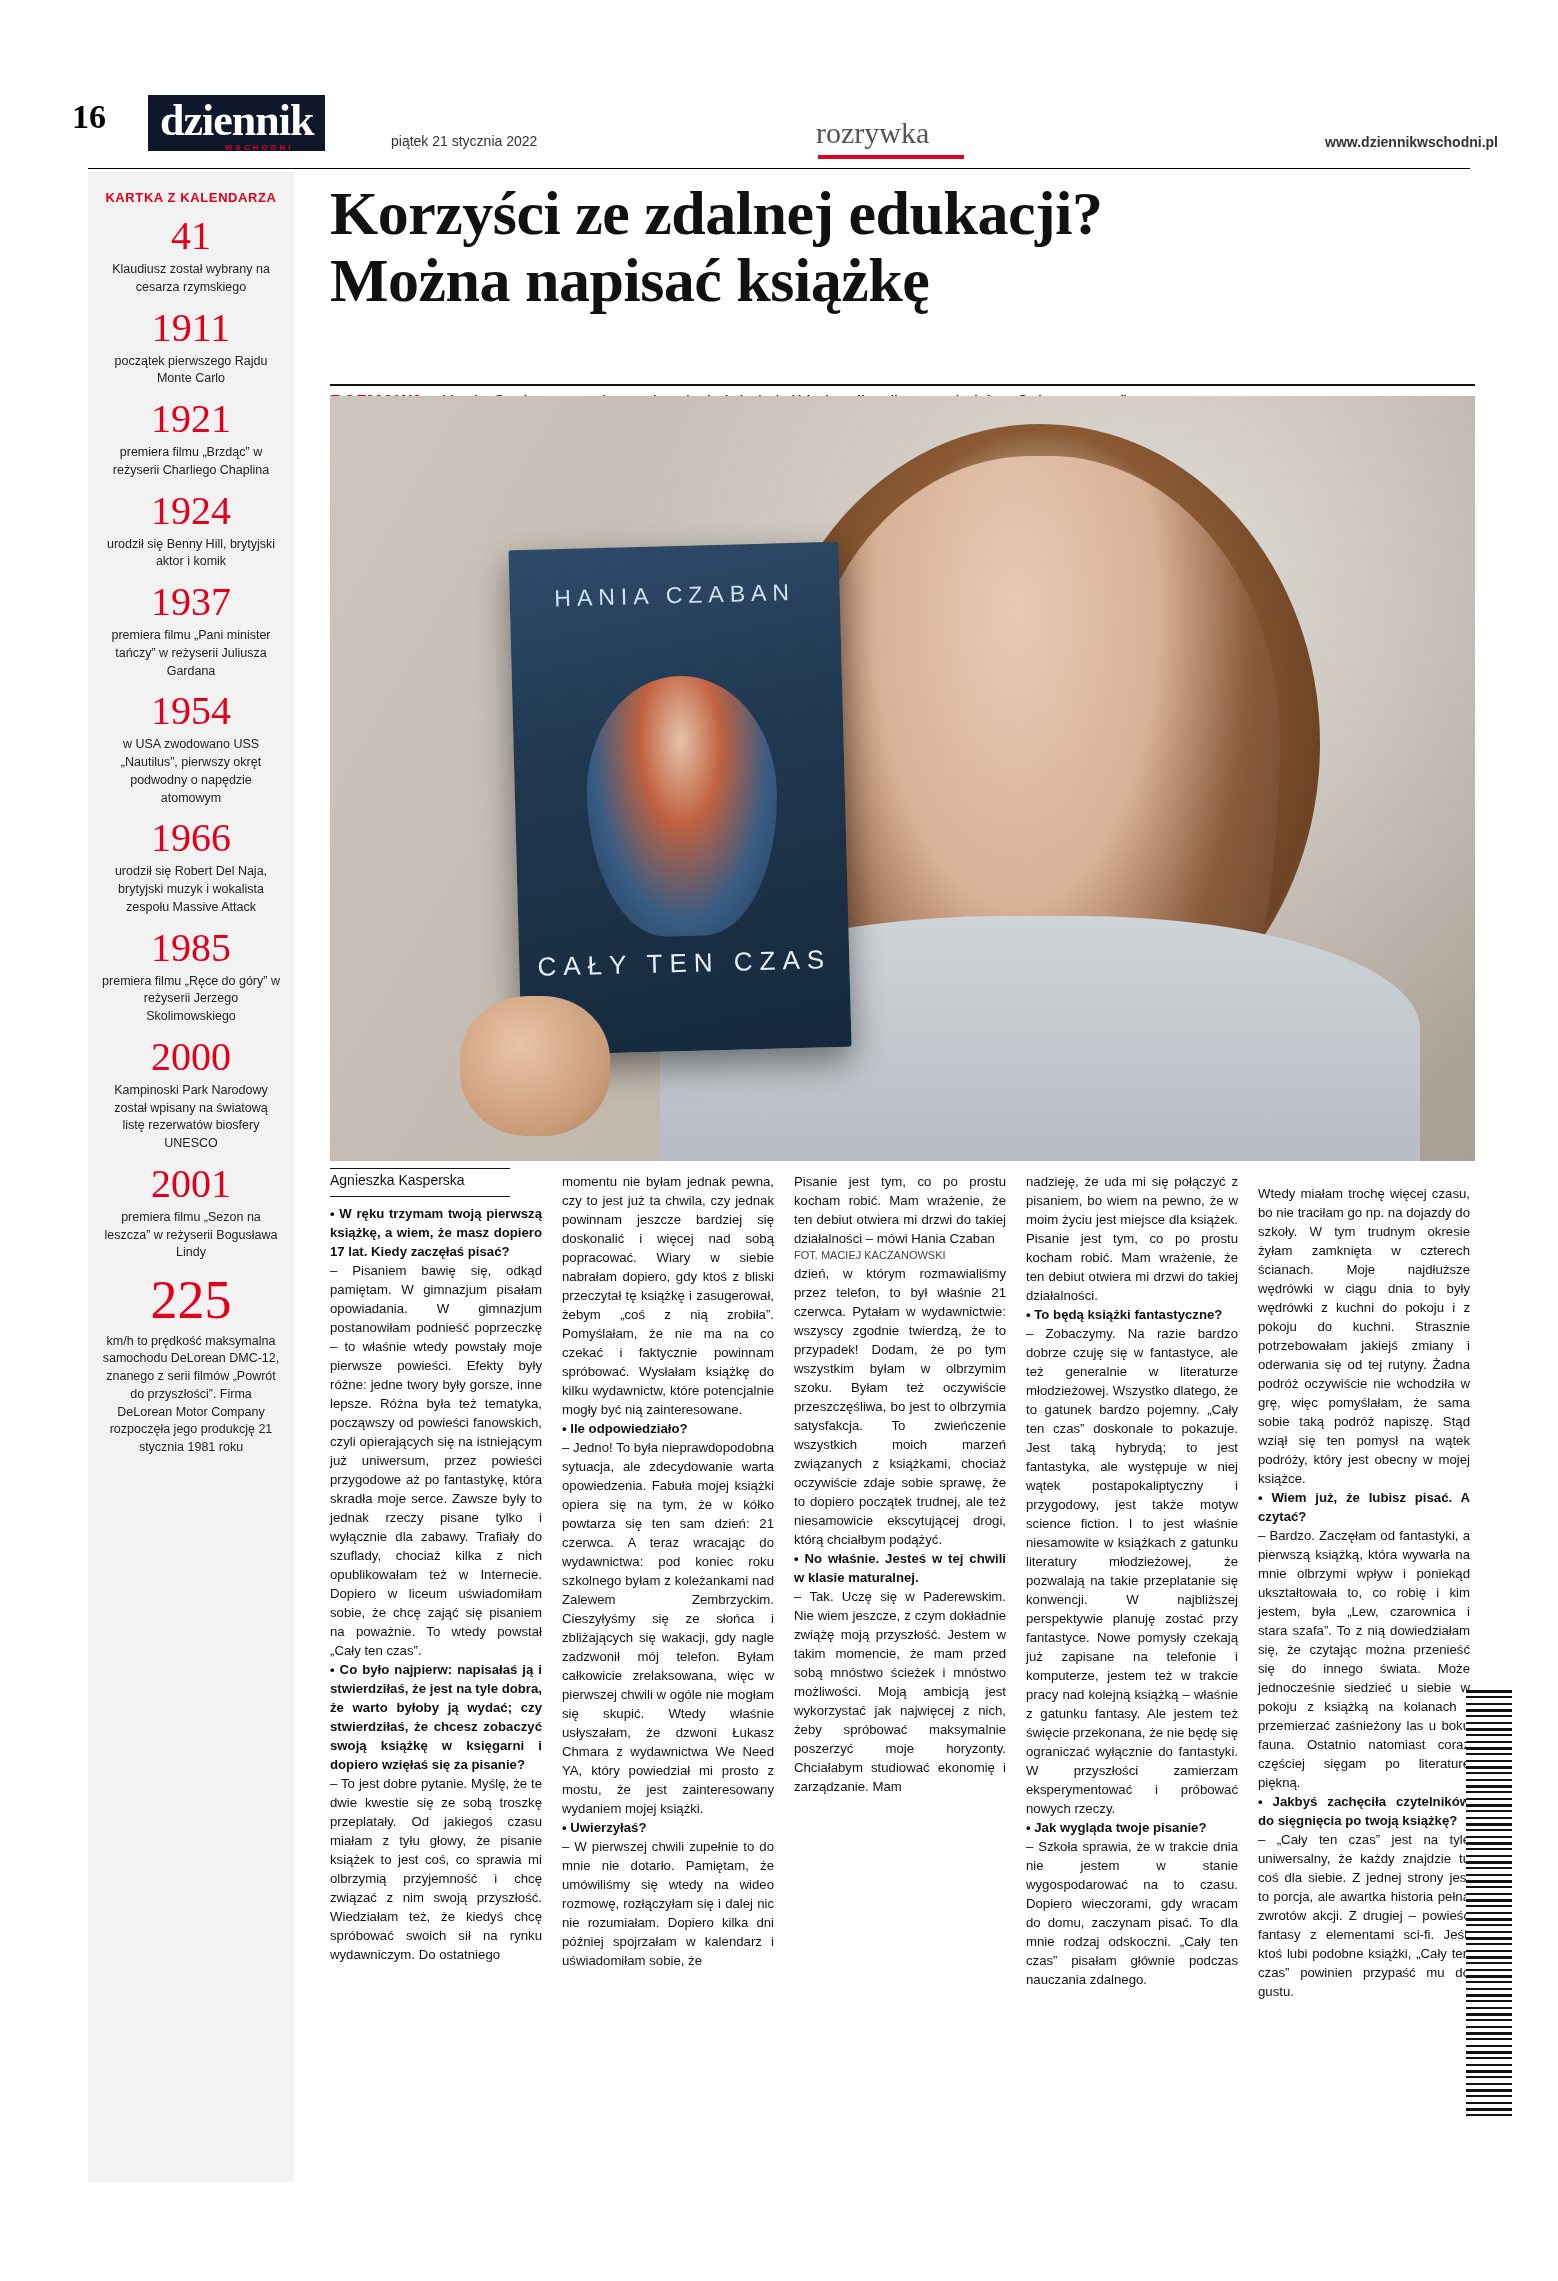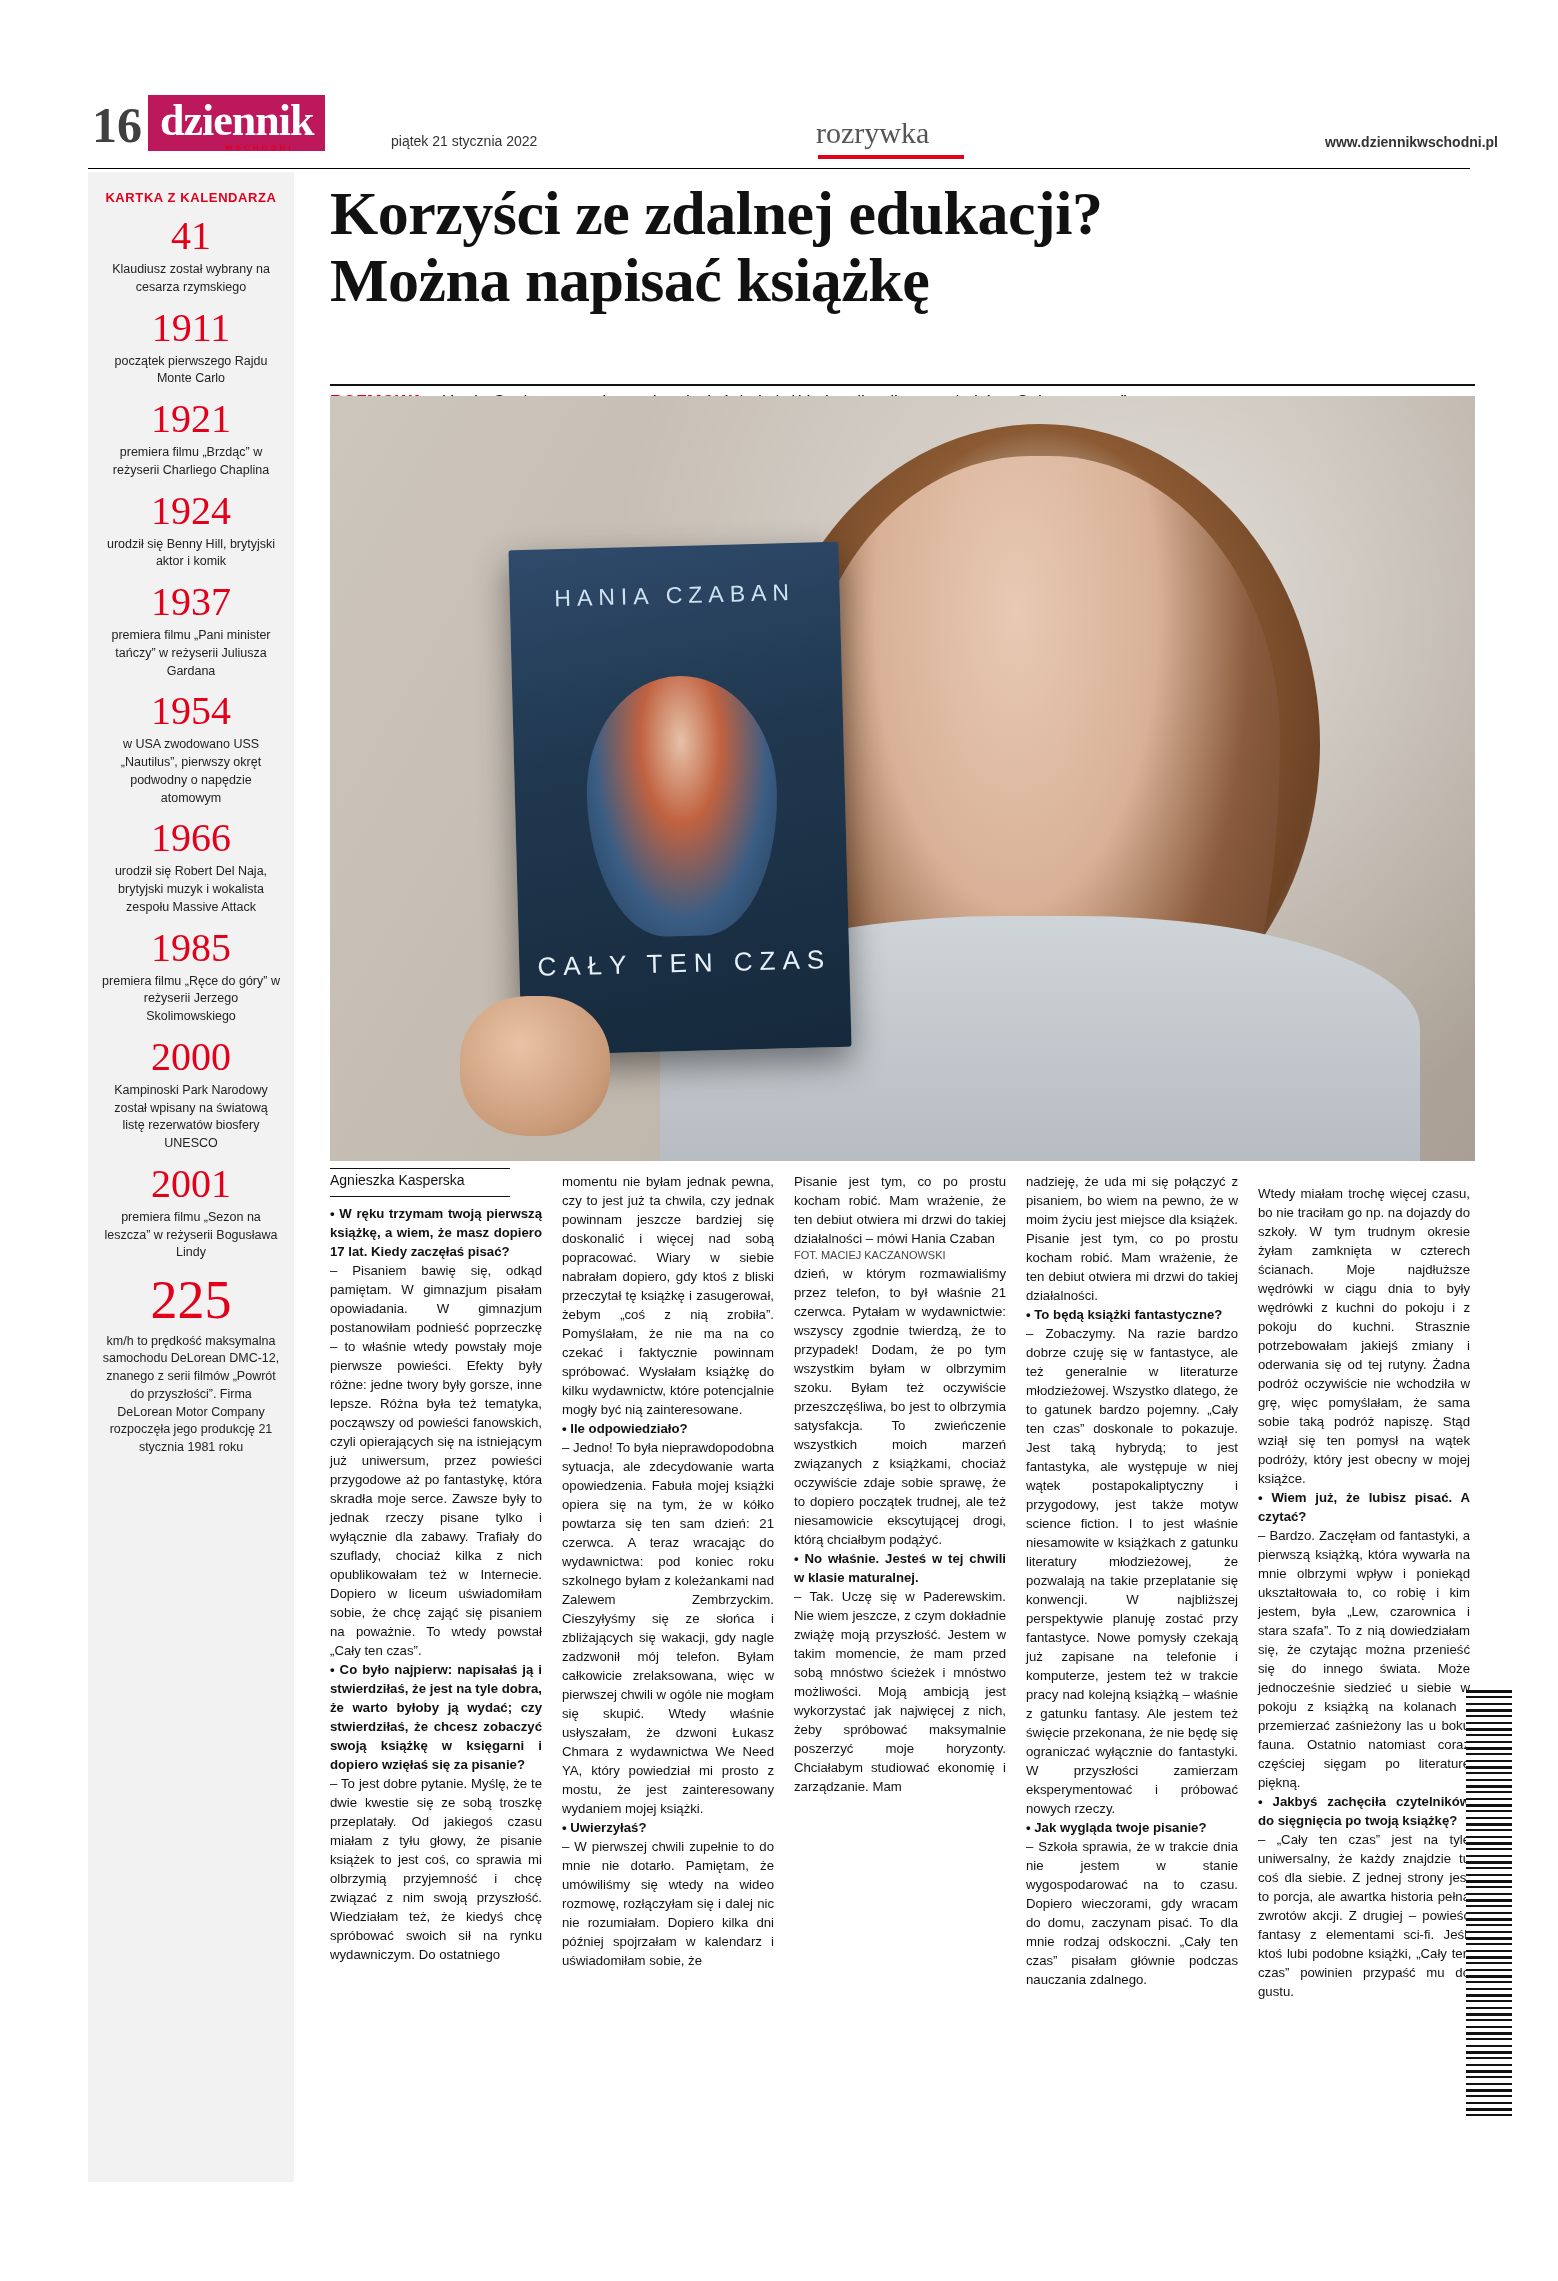--- a/index.html
+++ b/index.html
@@ -9,27 +9,27 @@
     font-family:"Liberation Serif", serif;
     color:#111;
     position:relative;
     overflow:hidden;
   }
   .page { position:relative; width:1558px; height:2281px; }
 
   
   .masthead { position:absolute; left:0; top:0; width:1558px; height:170px; }
   .page-number {
-    position:absolute; left:92px; top:100px;
-    font-family:"Liberation Serif", serif;
-    font-size:50px; font-weight:700; color:#404040; line-height:1;
+    position:absolute; left:72px; top:100px;
+    font-family:"Liberation Serif", serif;
+    font-size:34px; font-weight:700; color:#000000; line-height:1;
   }
   .logo {
     position:absolute; left:148px; top:95px;
-    background:#be185d; color:#ffffff;
+    background:#0f172a; color:#ffffff;
     padding:4px 12px 8px 12px;
     font-family:"Liberation Serif", serif;
     font-weight:700; font-size:44px; letter-spacing:-1px; line-height:1;
   }
   .logo-sub {
     position:absolute; left:225px; top:143px;
     font-family:"Liberation Sans", sans-serif;
     font-size:8px; letter-spacing:3px; color:#e2001a; font-weight:700;
   }
   .issue-date {

